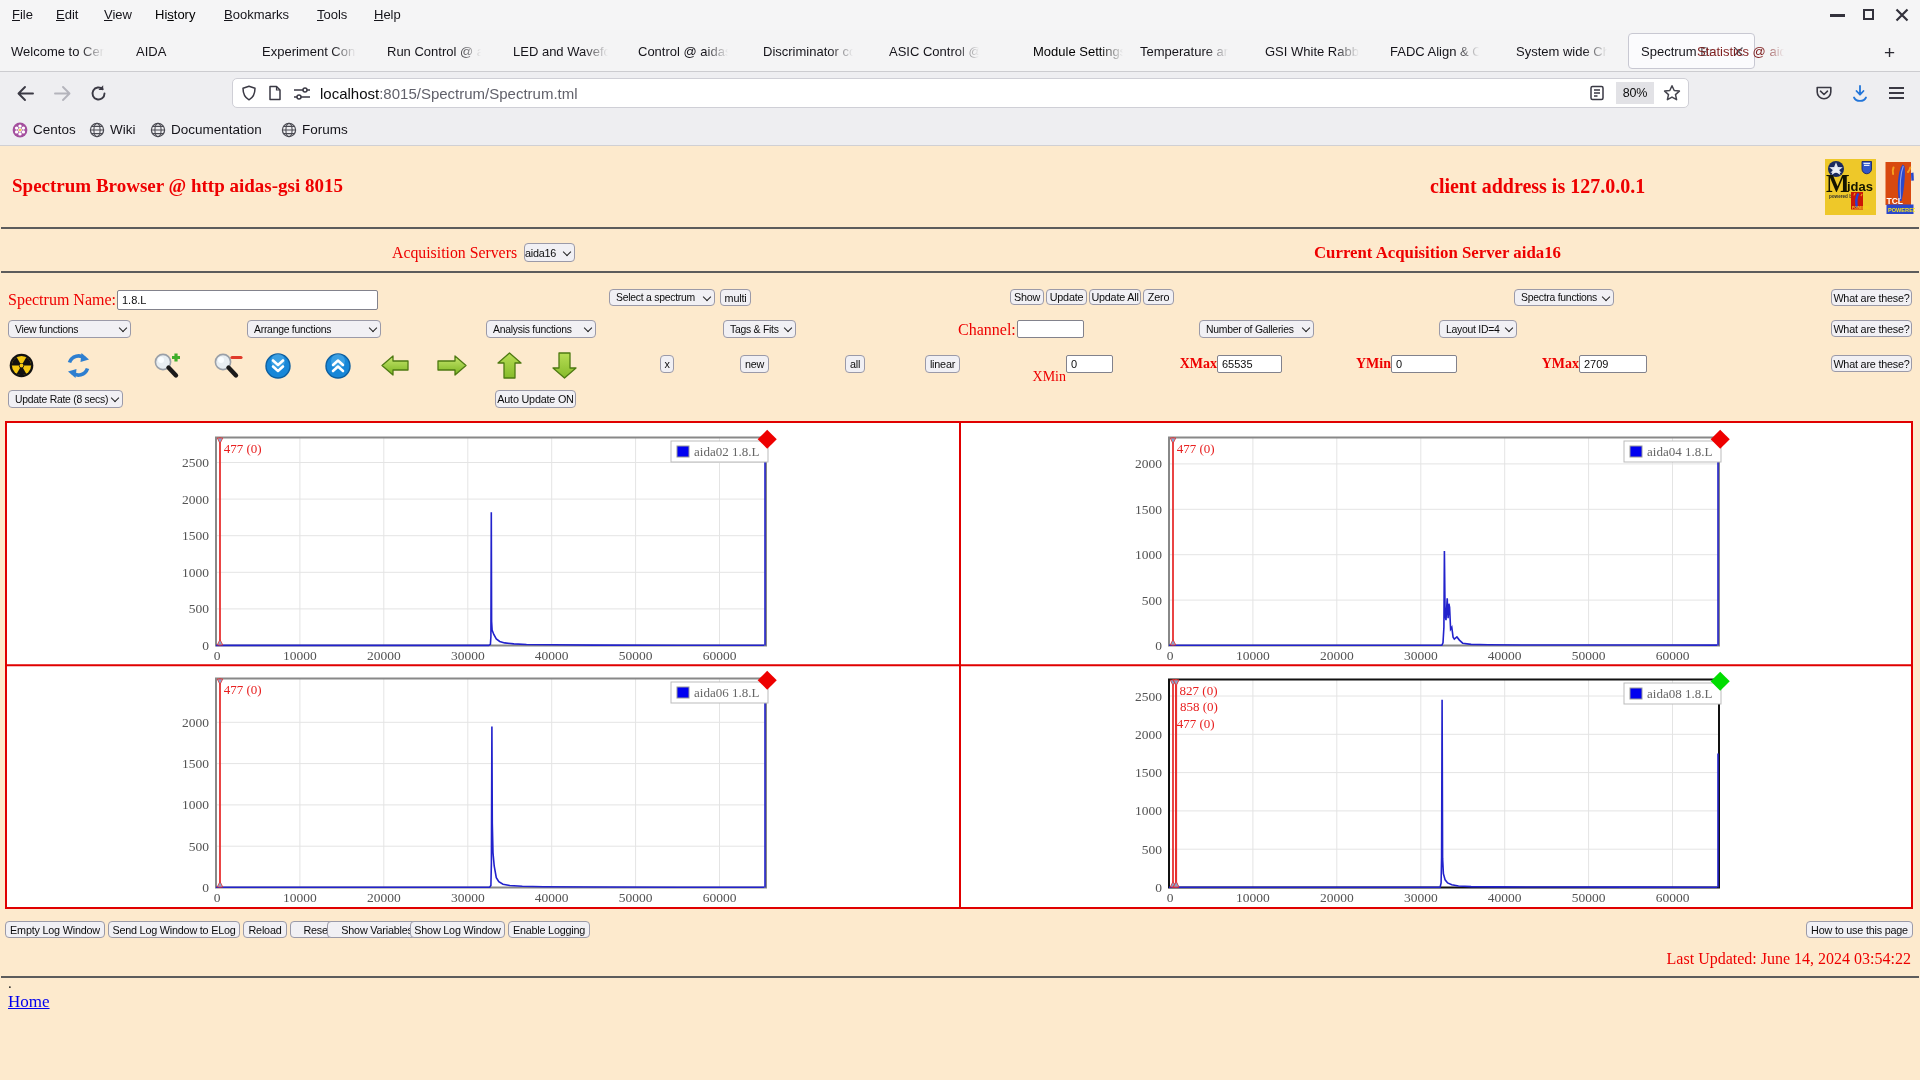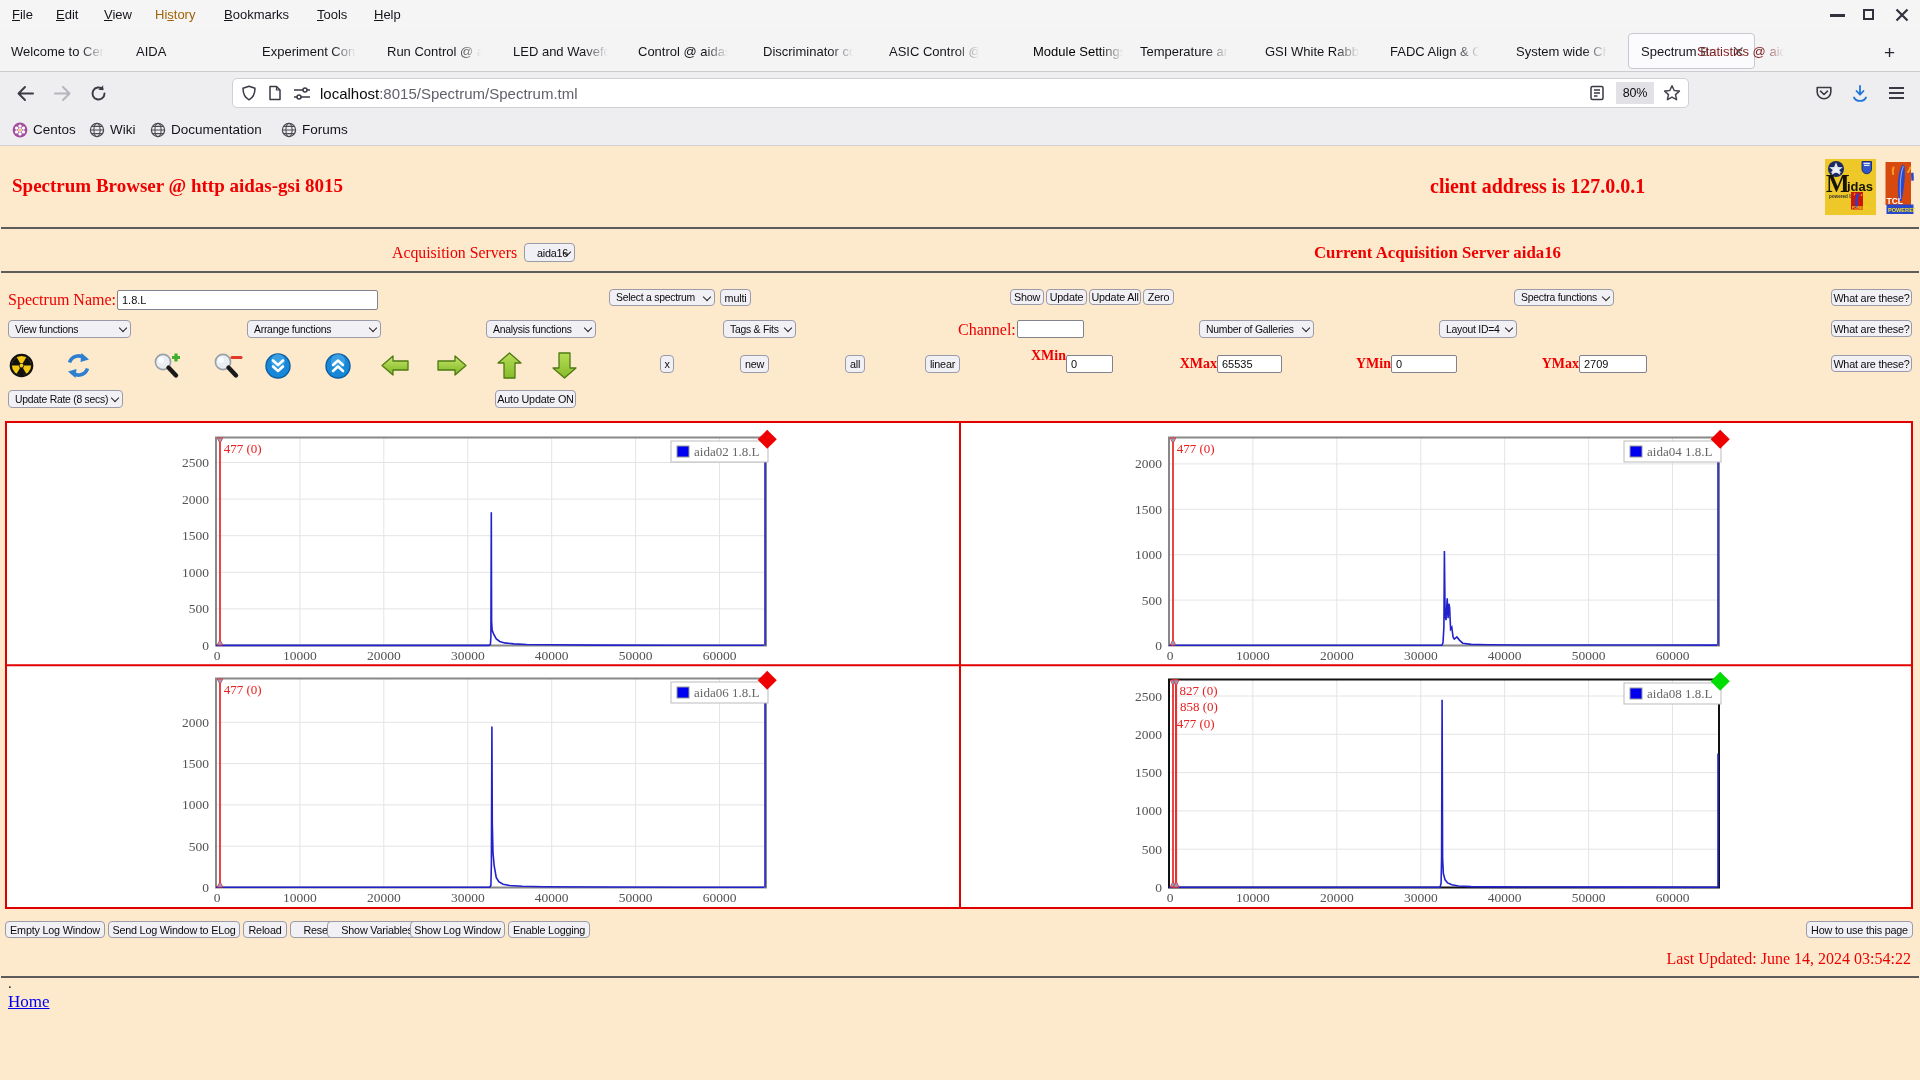--- a/index.html
+++ b/index.html
@@ -11,21 +11,21 @@
 .rl{position:absolute;font-family:"Liberation Serif",serif;color:#ee0000;white-space:nowrap}
 .tabtxt{display:inline-block;max-width:102px;overflow:hidden;white-space:nowrap;-webkit-mask-image:linear-gradient(90deg,#000 72%,transparent 97%);mask-image:linear-gradient(90deg,#000 72%,transparent 97%)}
 </style></head><body>
 <div class="a" style="left:0;top:0;width:1920px;height:30px;background:#f5f5f6"></div>
 <div class="a" style="left:0;top:30px;width:1920px;height:42px;background:#f4f4f5;border-bottom:1px solid #ccccd0"></div>
 <div class="a" style="left:0;top:72px;width:1920px;height:43px;background:#eeeef1"></div>
 <div class="a" style="left:0;top:115px;width:1920px;height:31px;background:#eeeef1;border-bottom:1px solid #d0d0d4"></div>
 <div class="a" style="left:12px;top:6px;font:13px 'Liberation Sans',sans-serif;color:#15141a;line-height:18px"><u>F</u>ile</div>
 <div class="a" style="left:56px;top:6px;font:13px 'Liberation Sans',sans-serif;color:#15141a;line-height:18px"><u>E</u>dit</div>
 <div class="a" style="left:104px;top:6px;font:13px 'Liberation Sans',sans-serif;color:#15141a;line-height:18px"><u>V</u>iew</div>
-<div class="a" style="left:155px;top:6px;font:13px 'Liberation Sans',sans-serif;color:#a16207;line-height:18px">Hi<u>s</u>tory</div>
+<div class="a" style="left:155px;top:6px;font:13px 'Liberation Sans',sans-serif;color:#000000;line-height:18px">Hi<u>s</u>tory</div>
 <div class="a" style="left:224px;top:6px;font:13px 'Liberation Sans',sans-serif;color:#15141a;line-height:18px"><u>B</u>ookmarks</div>
 <div class="a" style="left:317px;top:6px;font:13px 'Liberation Sans',sans-serif;color:#15141a;line-height:18px"><u>T</u>ools</div>
 <div class="a" style="left:374px;top:6px;font:13px 'Liberation Sans',sans-serif;color:#15141a;line-height:18px"><u>H</u>elp</div>
 <div class="a" style="left:1830px;top:14px;width:15px;height:2.5px;background:#33323c"></div>
 <div class="a" style="left:1863px;top:9px;width:11px;height:11px;border:2px solid #33323c"></div>
 <svg class="a" style="left:1894px;top:7px" width="16" height="16" viewBox="0 0 16 16">
     <path d="M2.5 2.5 L13.5 13.5 M13.5 2.5 L2.5 13.5" stroke="#33323c" stroke-width="2.2"></path>
   </svg>
 <div class="a" style="left:11px;top:43px;font:13px 'Liberation Sans',sans-serif;color:#15141a;line-height:17px"><span class="tabtxt">Welcome to Cen</span></div>
 <div class="a" style="left:136px;top:43px;font:13px 'Liberation Sans',sans-serif;color:#15141a;line-height:17px"><span class="">AIDA</span></div>
@@ -144,21 +144,21 @@
 <path d="M27 12 l2.5 -0.6 l0.4 8 l-2.6 0.4 Z" fill="#2a48cc"></path>
 <path d="M18.5 3.5 C13.5 11 13 25 14.8 40 L17.5 40 C20.5 27 21.5 12 20.5 5 Z" fill="#2a48cc"></path>
 <path d="M19.3 5 C16.2 13 15.8 26 16.6 38" stroke="#8fa2ec" stroke-width="1.1" fill="none"></path>
 <path d="M9.5 6.5 q-1.3 3 -0.4 6.5 M24 11 q1.8 -1.8 2.2 -4.4" stroke="#f5a020" stroke-width="2" fill="none" stroke-linecap="round"></path>
 <text x="2.5" y="42.5" font-family="Liberation Sans,sans-serif" font-weight="bold" font-size="8.5" fill="#fff">TCL</text>
 <rect x="2.5" y="43.5" width="27" height="9.5" fill="#2a48cc"></rect>
 <text x="4" y="50.8" font-family="Liberation Sans,sans-serif" font-weight="bold" font-size="5.6" fill="#f2e020">POWERED</text>
 </svg>
 <div class="a" style="left:1px;top:227px;width:1918px;height:2px;background:#5c5c5c"></div>
 <div class="rl" style="left:392px;top:244px;font-size:15.8px;line-height:17px">Acquisition Servers</div>
-<div class="sel" style="left:524px;top:243px;width:51px;height:19px;padding-left:12px;font-size:10.8px">aida16</div>
+<div class="sel" style="left:524px;top:243px;width:51px;height:19px;padding-left:0;font-size:10.8px">aida16</div>
 <div class="rl" style="left:1314px;top:244px;font-size:16.8px;font-weight:bold;line-height:17px">Current Acquisition Server aida16</div>
 <div class="a" style="left:1px;top:271px;width:1918px;height:2px;background:#5c5c5c"></div>
 <div class="rl" style="left:8px;top:291px;font-size:16px;line-height:18px">Spectrum Name:</div>
 <div class="inp" style="left:117px;top:290px;width:261px;height:20px">1.8.L</div>
 <div class="sel" style="left:609px;top:289px;width:106px;height:17px">Select a spectrum</div>
 <div class="btn" style="left:720px;top:289px;width:31px;height:17px">multi</div>
 <div class="btn" style="left:1010px;top:289px;width:34px;height:16px">Show</div>
 <div class="btn" style="left:1046px;top:289px;width:41px;height:16px">Update</div>
 <div class="btn" style="left:1089px;top:289px;width:52px;height:16px">Update All</div>
 <div class="btn" style="left:1143px;top:289px;width:31px;height:16px">Zero</div>
@@ -241,21 +241,21 @@
     </defs>
     <path d="M1 11 L12.5 1 L24 11 L18 11 L18 26 L7 26 L7 11 Z" fill="url(#g2)" stroke="#4e7a12" stroke-width="1.3" stroke-linejoin="round"></path>
   </svg>
 <svg class="a" style="left:552px;top:352px" width="25" height="27" viewBox="0 0 25 27">
     <path d="M1 16 L12.5 26 L24 16 L18 16 L18 1 L7 1 L7 16 Z" fill="url(#g2)" stroke="#4e7a12" stroke-width="1.3" stroke-linejoin="round"></path>
   </svg>
 <div class="btn" style="left:660px;top:355px;width:14px;height:18px">x</div>
 <div class="btn" style="left:740px;top:355px;width:29px;height:18px">new</div>
 <div class="btn" style="left:845px;top:355px;width:20px;height:18px">all</div>
 <div class="btn" style="left:925px;top:355px;width:35px;height:18px">linear</div>
-<div class="rl" style="right:854px;top:347px;font-size:14px;font-weight:bold;line-height:18px">XMin</div>
+<div class="rl" style="right:854px;top:368px;font-size:14px;font-weight:normal;line-height:18px">XMin</div>
 <div class="inp" style="left:1066px;top:355px;width:47px;height:18px">0</div>
 <div class="rl" style="right:703px;top:355px;font-size:14px;font-weight:bold;line-height:18px">XMax</div>
 <div class="inp" style="left:1217px;top:355px;width:65px;height:18px">65535</div>
 <div class="rl" style="right:529px;top:355px;font-size:14px;font-weight:bold;line-height:18px">YMin</div>
 <div class="inp" style="left:1391px;top:355px;width:66px;height:18px">0</div>
 <div class="rl" style="right:341px;top:355px;font-size:14px;font-weight:bold;line-height:18px">YMax</div>
 <div class="inp" style="left:1579px;top:355px;width:68px;height:18px">2709</div>
 <div class="btn" style="left:1831px;top:355px;width:81px;height:17px">What are these?</div>
 <div class="sel" style="left:8px;top:390px;width:115px;height:18px">Update Rate (8 secs)</div>
 <div class="btn" style="left:495px;top:390px;width:81px;height:18px">Auto Update ON</div>

